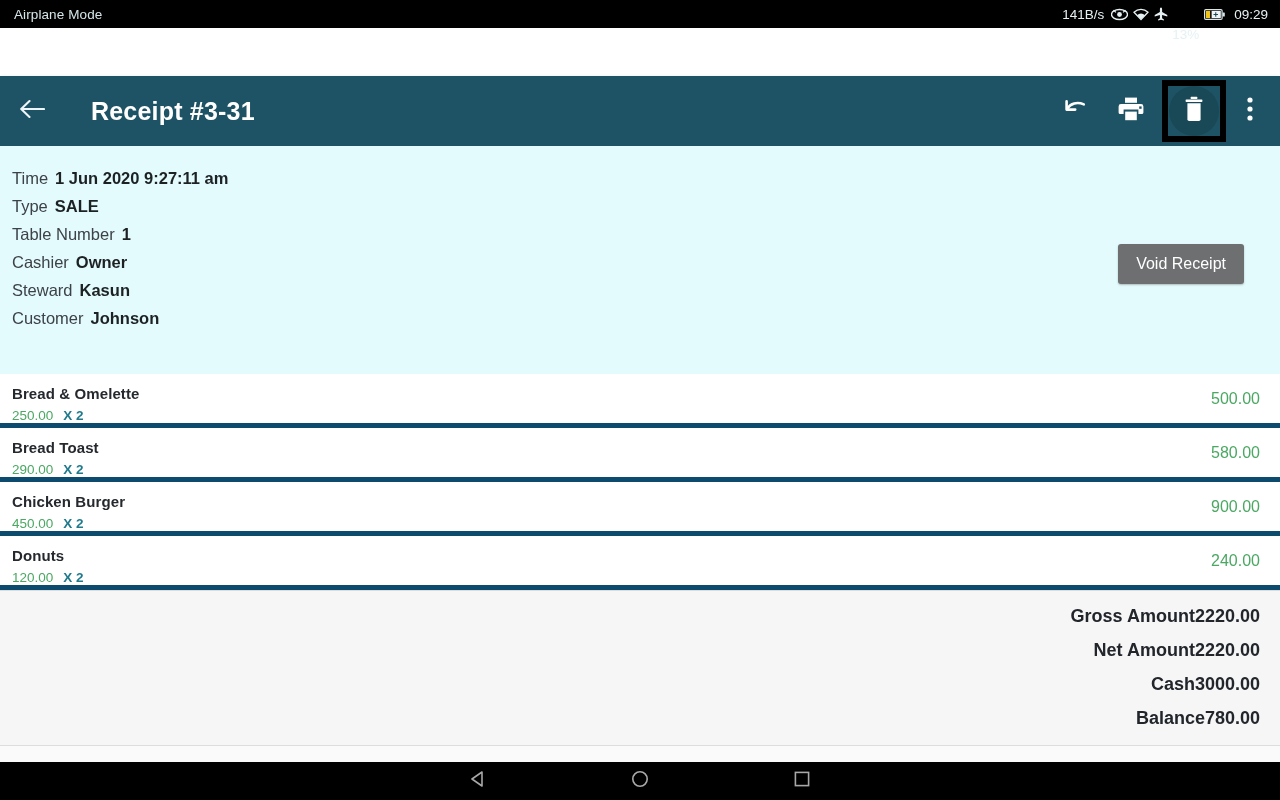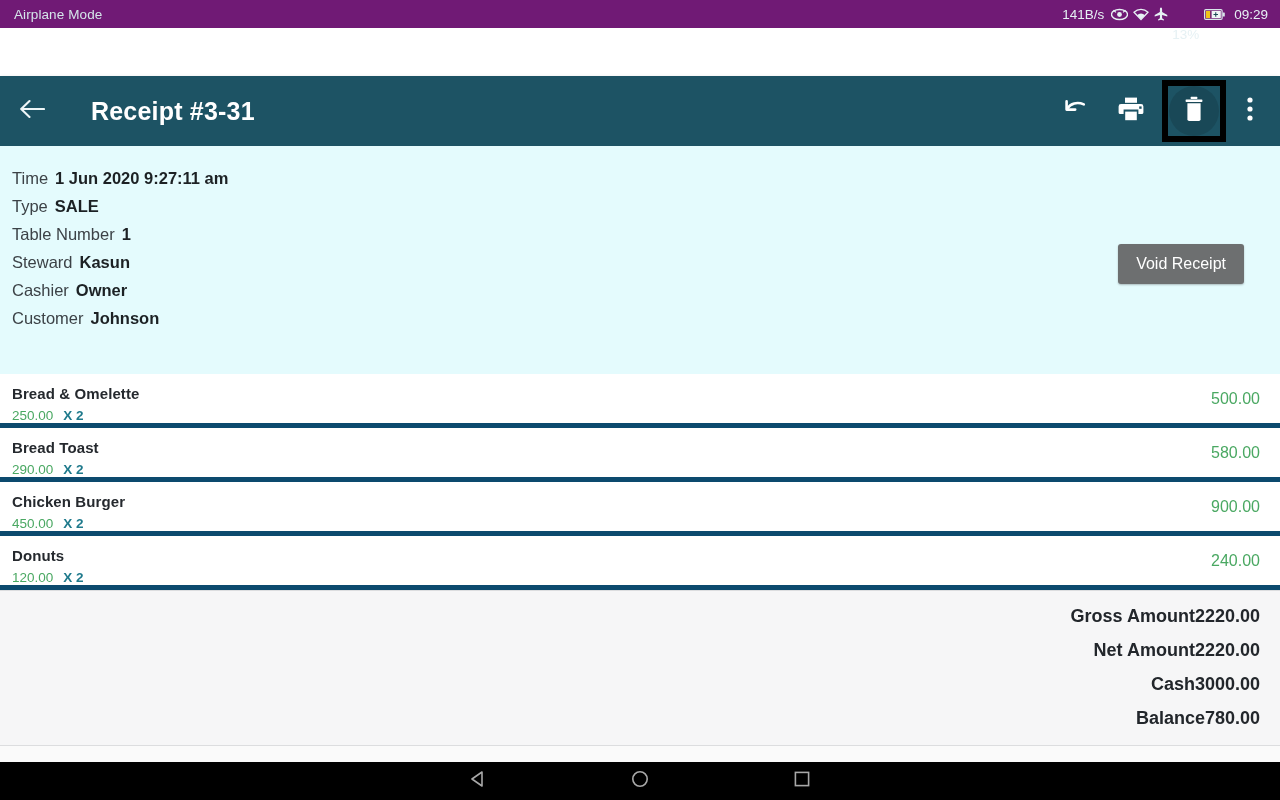--- a/index.html
+++ b/index.html
@@ -6,21 +6,21 @@
   html, body {
     width:1280px; height:800px;
     font-family:"Liberation Sans", sans-serif;
     background:#ffffff;
     overflow:hidden;
   }
   #screen { position:relative; width:1280px; height:800px; }
 
   
   .statusbar {
-    height:28px; background:#701a75; color:#cfe3e8;
+    height:28px; background:#000000; color:#cfe3e8;
     display:flex; align-items:center; justify-content:space-between;
     padding:0 12px 0 14px; font-size:13.5px;
   }
   .sb-left { letter-spacing:.1px; color:#d5e6ea; }
   .sb-right { display:flex; align-items:center; gap:5px; font-size:13.5px; color:#e6f1f4; }
   .sb-net { margin-right:2px; letter-spacing:0; }
   .sb-ico { display:inline-flex; align-items:center; }
   .sb-pct { margin-left:-1px;margin-top:40px; }
   .sb-clock { margin-left:3px; }
 
@@ -201,24 +201,24 @@
     <div class="info-row">
       <span class="info-label">Time</span><span class="info-value">1 Jun 2020 9:27:11 am</span>
     </div>
     <div class="info-row">
       <span class="info-label">Type</span><span class="info-value">SALE</span>
     </div>
     <div class="info-row">
       <span class="info-label">Table Number</span><span class="info-value">1</span>
     </div>
     <div class="info-row">
+      <span class="info-label">Cashier</span><span class="info-value">Owner</span>
+    </div>
+    <div class="info-row">
       <span class="info-label">Steward</span><span class="info-value">Kasun</span>
-    </div>
-    <div class="info-row">
-      <span class="info-label">Cashier</span><span class="info-value">Owner</span>
     </div>
     <div class="info-row">
       <span class="info-label">Customer</span><span class="info-value">Johnson</span>
     </div>
 
     <button class="void-btn">Void Receipt</button>
   </div>
 
   <div class="items">
     <div class="item-row">

